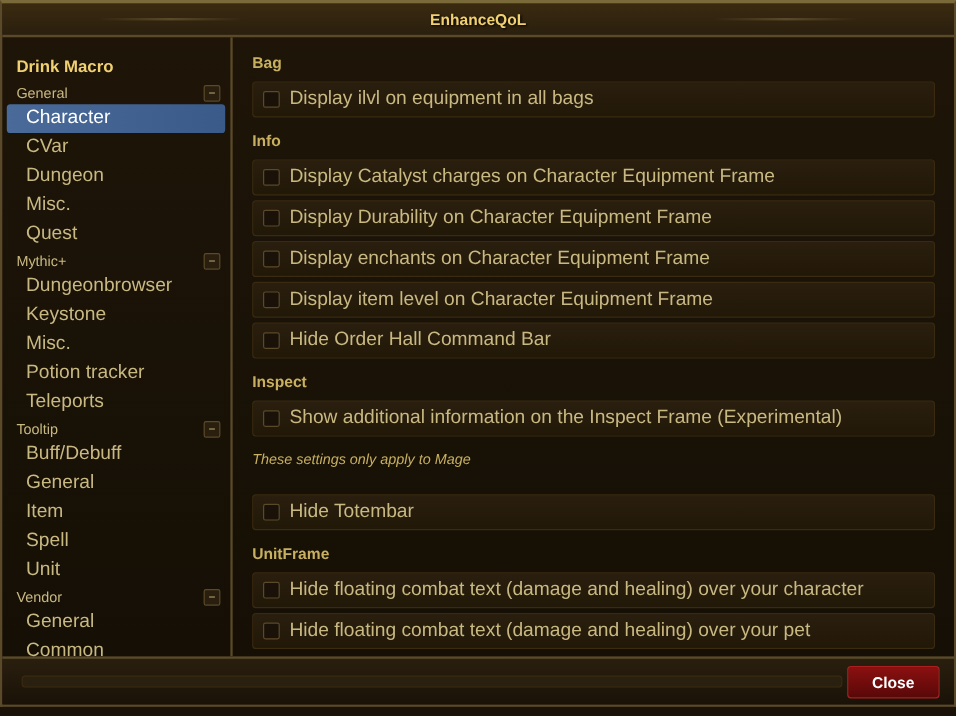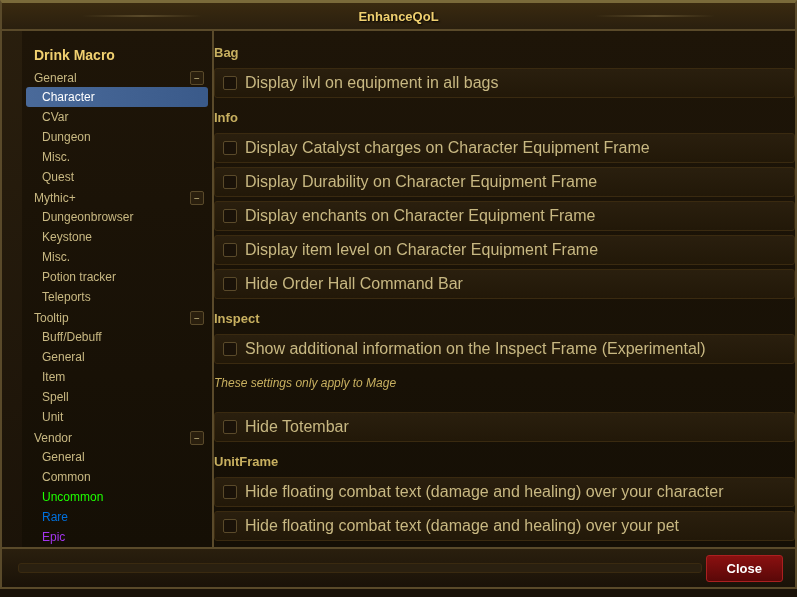--- a/index.html
+++ b/index.html
@@ -59,21 +59,20 @@
       flex: 1;
       overflow: hidden;
     }
 
     .sidebar {
       width: 192px;
       background: linear-gradient(180deg, #1e1508 0%, #150f05 100%);
       border-right: 2px solid #5a4a2a;
       overflow-y: auto;
       padding: 8px 0;
-      margin-left: 20px;
     }
 
     .sidebar::-webkit-scrollbar { width: 6px; }
     .sidebar::-webkit-scrollbar-track { background: #1a1208; }
     .sidebar::-webkit-scrollbar-thumb { background: #5a4a2a; border-radius: 3px; }
 
     .sidebar-section-header {
       display: flex;
       align-items: center;
       justify-content: space-between;
@@ -92,21 +91,21 @@
       background: #2a1f0e;
       display: flex;
       align-items: center;
       justify-content: center;
       border-radius: 2px;
     }
 
     .sidebar-item {
       padding: 3px 8px 3px 20px;
       color: #c8b882;
-      font-size: 12px;
+      font-size: 16px;
       cursor: pointer;
     }
 
     .sidebar-item.active {
       background: linear-gradient(90deg, #4a6a9a, #3a5a8a);
       color: #ffffff;
       border-radius: 3px;
       margin: 0 4px;
       padding: 3px 4px 3px 16px;
     }
@@ -117,21 +116,21 @@
     .top-section-label {
       padding: 8px 12px 4px 12px;
       color: #f0d070;
       font-size: 14px;
       font-weight: bold;
     }
 
     .main-panel {
       flex: 1;
       overflow-y: auto;
-      padding: 10px 0;
+      padding: 10px 16px;
       background: linear-gradient(180deg, #1e1508 0%, #150f05 100%);
     }
 
     .main-panel::-webkit-scrollbar { width: 8px; }
     .main-panel::-webkit-scrollbar-track { background: #1a1208; }
     .main-panel::-webkit-scrollbar-thumb { background: #5a4a2a; border-radius: 3px; }
 
     .section-label {
       color: #c8b060;
       font-size: 13px;

